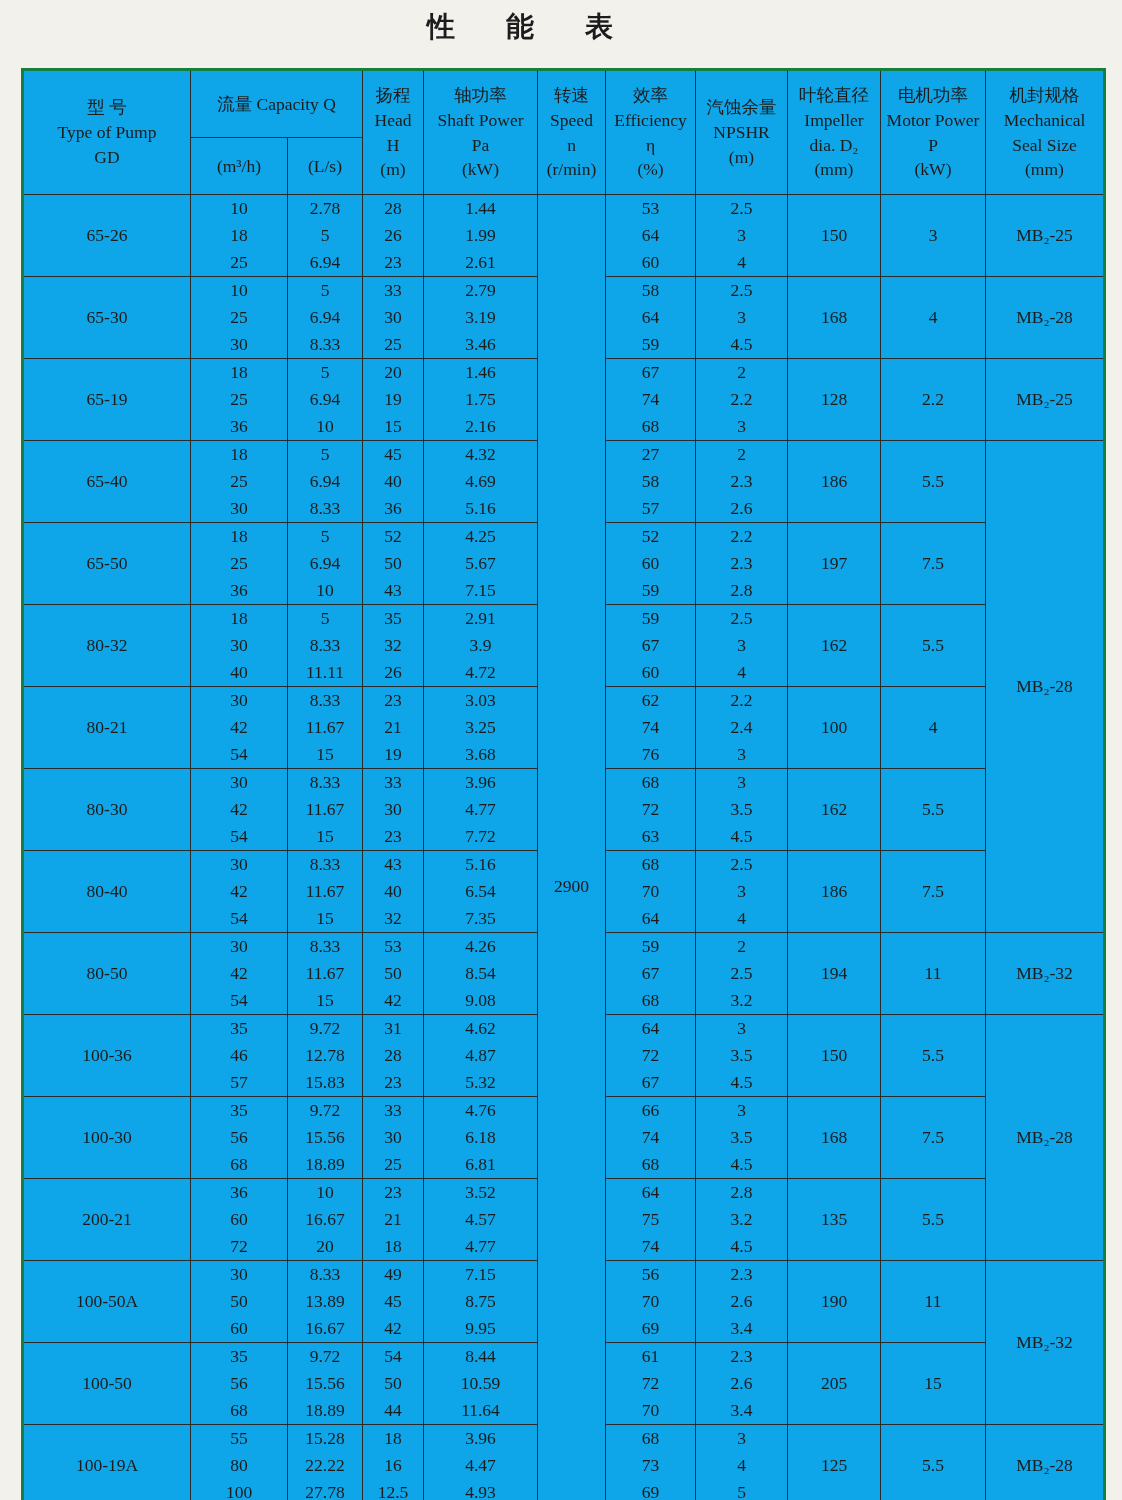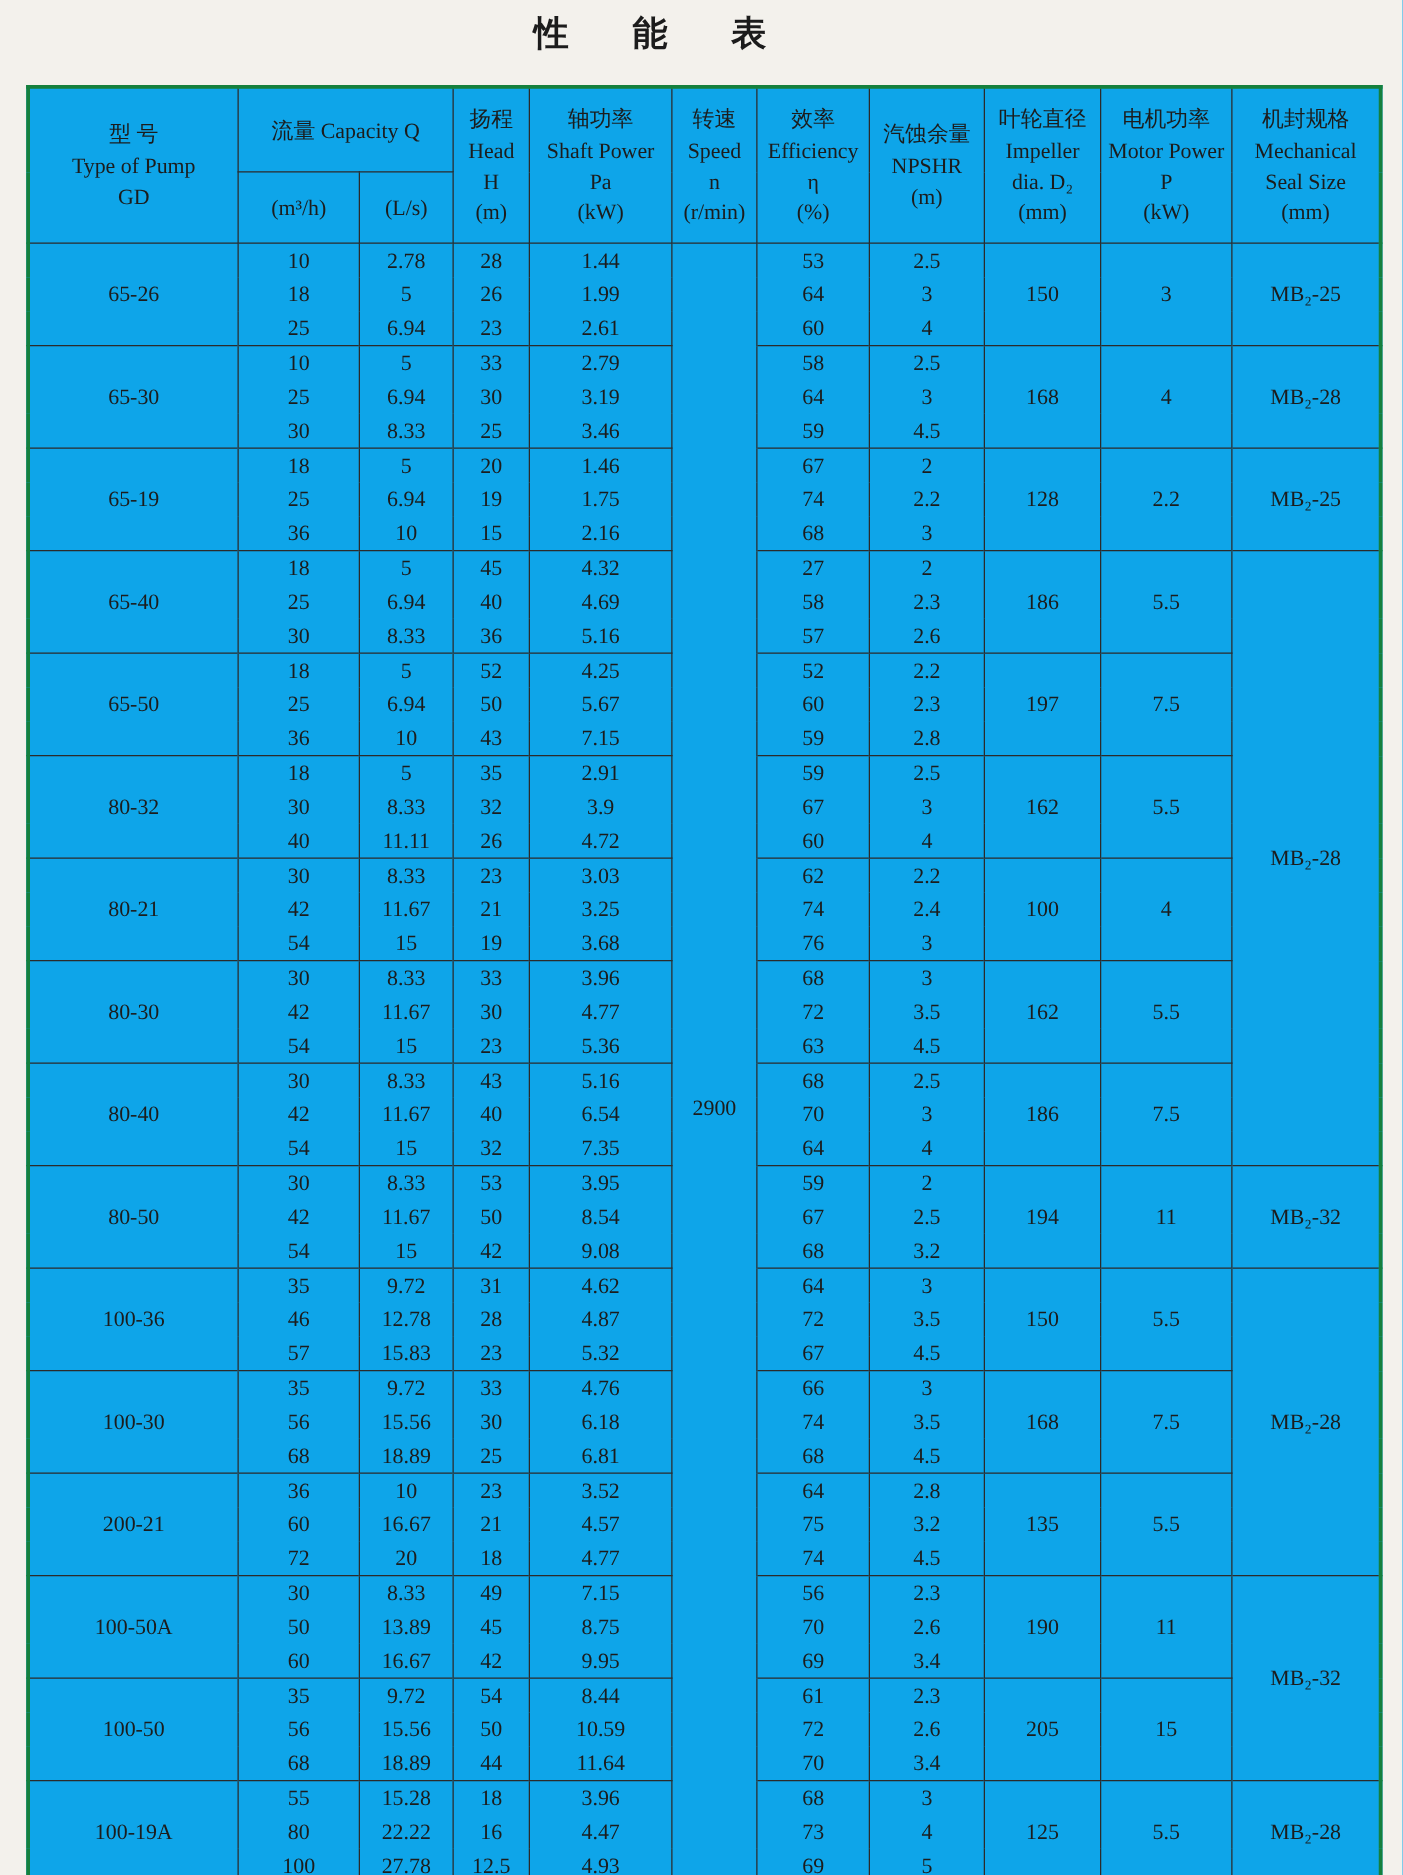--- a/index.html
+++ b/index.html
@@ -329,21 +329,21 @@
         <td>11.67</td>
         <td>30</td>
         <td>4.77</td>
         <td>72</td>
         <td>3.5</td>
       </tr>
       <tr>
         <td>54</td>
         <td>15</td>
         <td>23</td>
-        <td>5.36</td>
+        <td>7.72</td>
         <td>63</td>
         <td>4.5</td>
       </tr>
       <tr>
         <td rowspan="3" class="gb">80-40</td>
         <td class="gb">30</td>
         <td class="gb">8.33</td>
         <td class="gb">43</td>
         <td class="gb">5.16</td>
         <td class="gb">68</td>
@@ -365,21 +365,21 @@
         <td>32</td>
         <td>7.35</td>
         <td>64</td>
         <td>4</td>
       </tr>
       <tr>
         <td rowspan="3" class="gb">80-50</td>
         <td class="gb">30</td>
         <td class="gb">8.33</td>
         <td class="gb">53</td>
-        <td class="gb">3.95</td>
+        <td class="gb">4.26</td>
         <td class="gb">59</td>
         <td class="gb">2</td>
         <td rowspan="3" class="gb">194</td>
         <td rowspan="3" class="gb">11</td>
         <td rowspan="3" class="gb">MB₂-32</td>
       </tr>
       <tr>
         <td>42</td>
         <td>11.67</td>
         <td>50</td>

